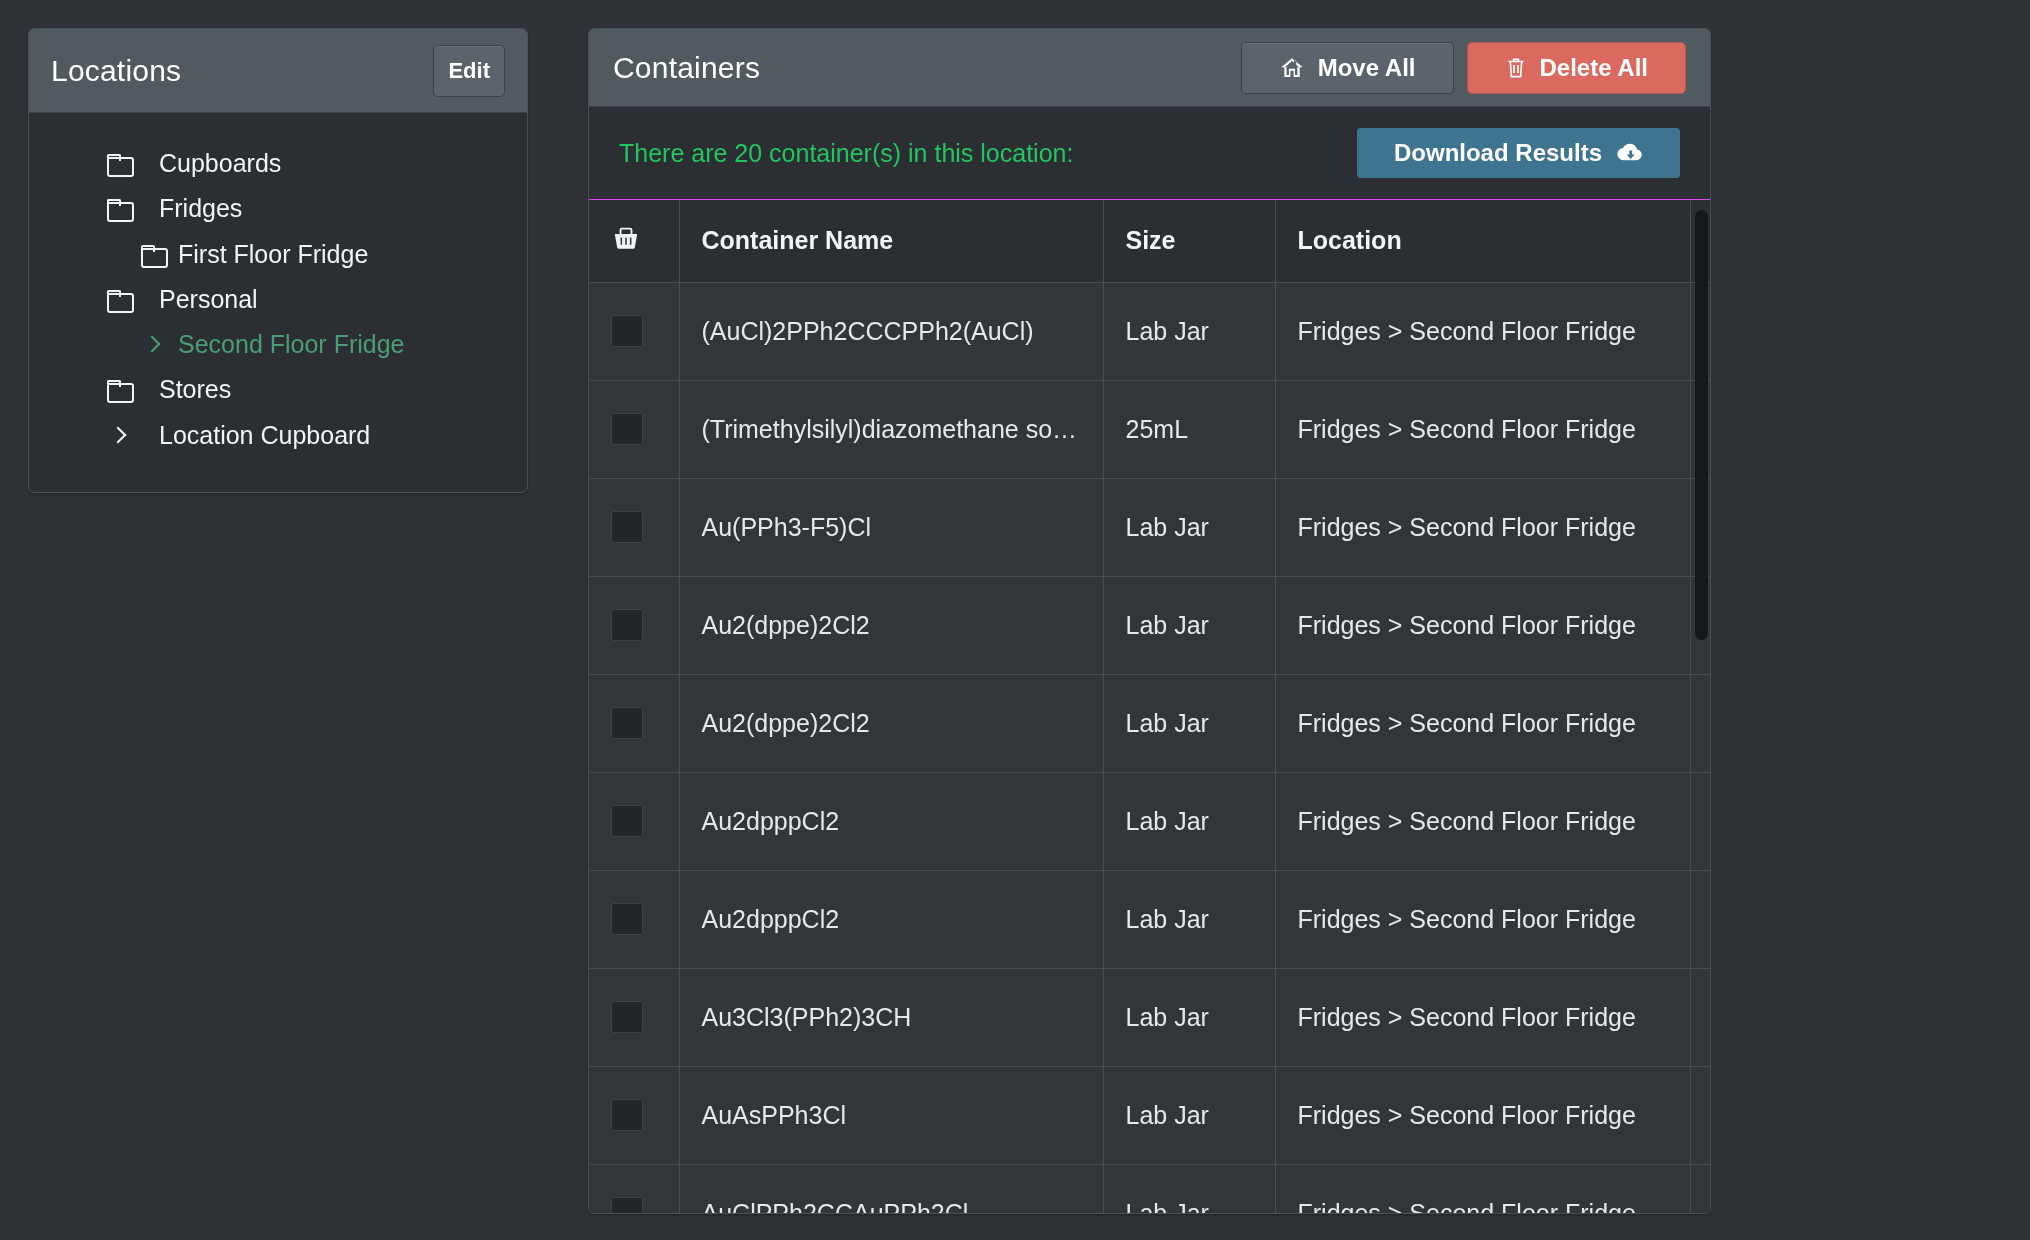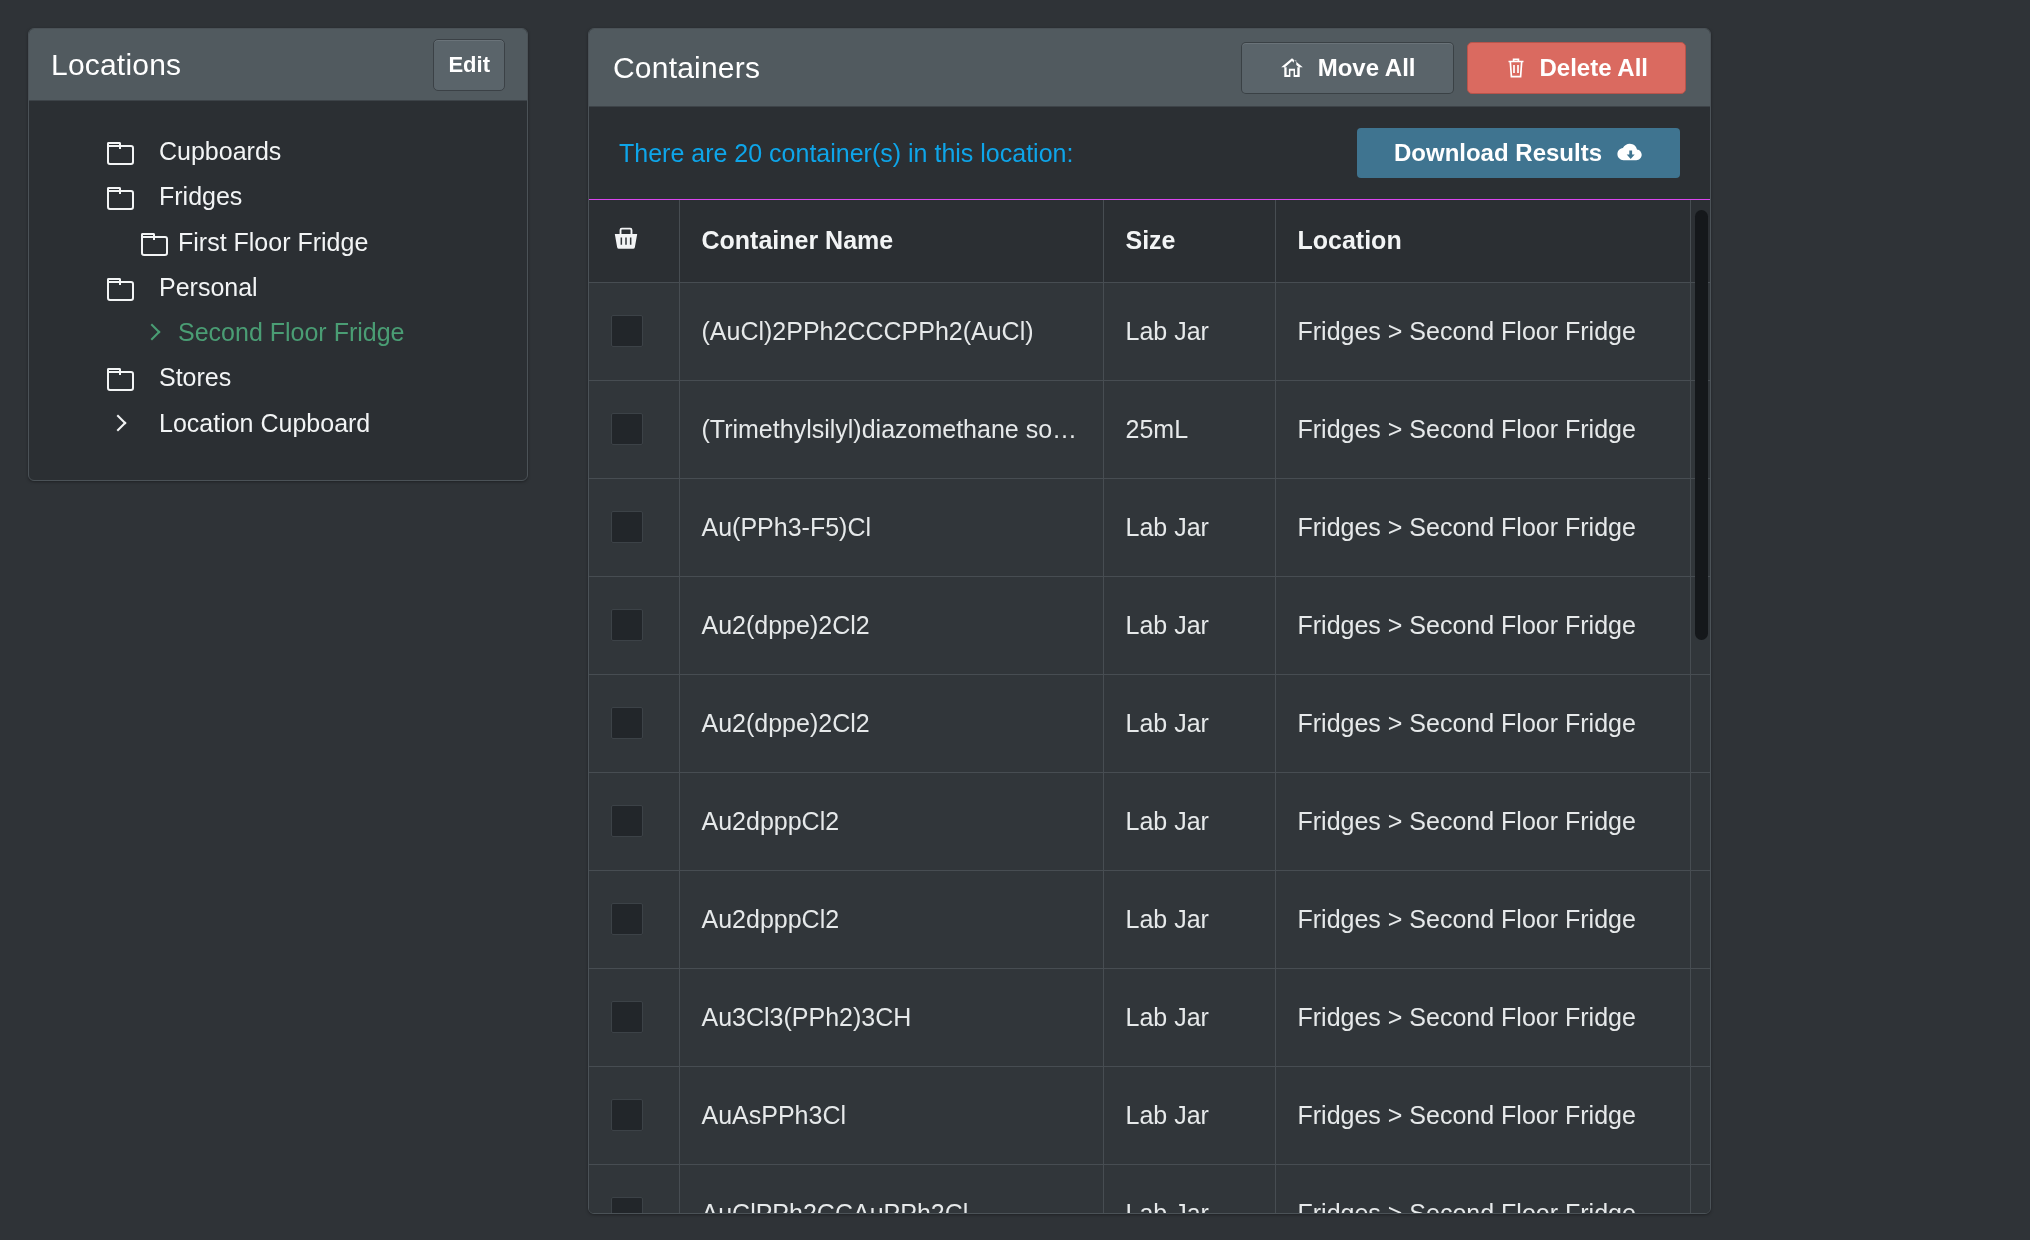--- a/index.html
+++ b/index.html
@@ -34,21 +34,21 @@
     border: 1px solid #4b5257;
     border-radius: 6px;
     overflow: hidden;
     box-shadow: 0 1px 3px rgba(0,0,0,.35);
   }
 
   .panel-head {
     background: #515a5f;
     border-bottom: 1px solid #3d4348;
     padding: 0 22px;
-    height: 72px;
+    height: 84px;
     display: flex;
     align-items: center;
     justify-content: space-between;
   }
 
   .panel-title {
     font-size: 30px;
     color: #ffffff;
     font-weight: 400;
     letter-spacing: .2px;
@@ -175,21 +175,21 @@
   .c-body { padding: 0; flex: 1 1 auto; display: flex; flex-direction: column; min-height: 0; }
 
   .c-subbar {
     height: 92px;
     flex: 0 0 92px;
     padding: 0 30px;
     display: flex;
     align-items: center;
     justify-content: space-between;
   }
-  .c-count { font-size: 25px; color: #0ea5e9; }
+  .c-count { font-size: 25px; color: #22c55e; }
 
   
   .table-wrap {
     flex: 1 1 auto;
     min-height: 0;
     position: relative;
     overflow: hidden;
     border-top: 1px solid #d946ef;
   }
 

